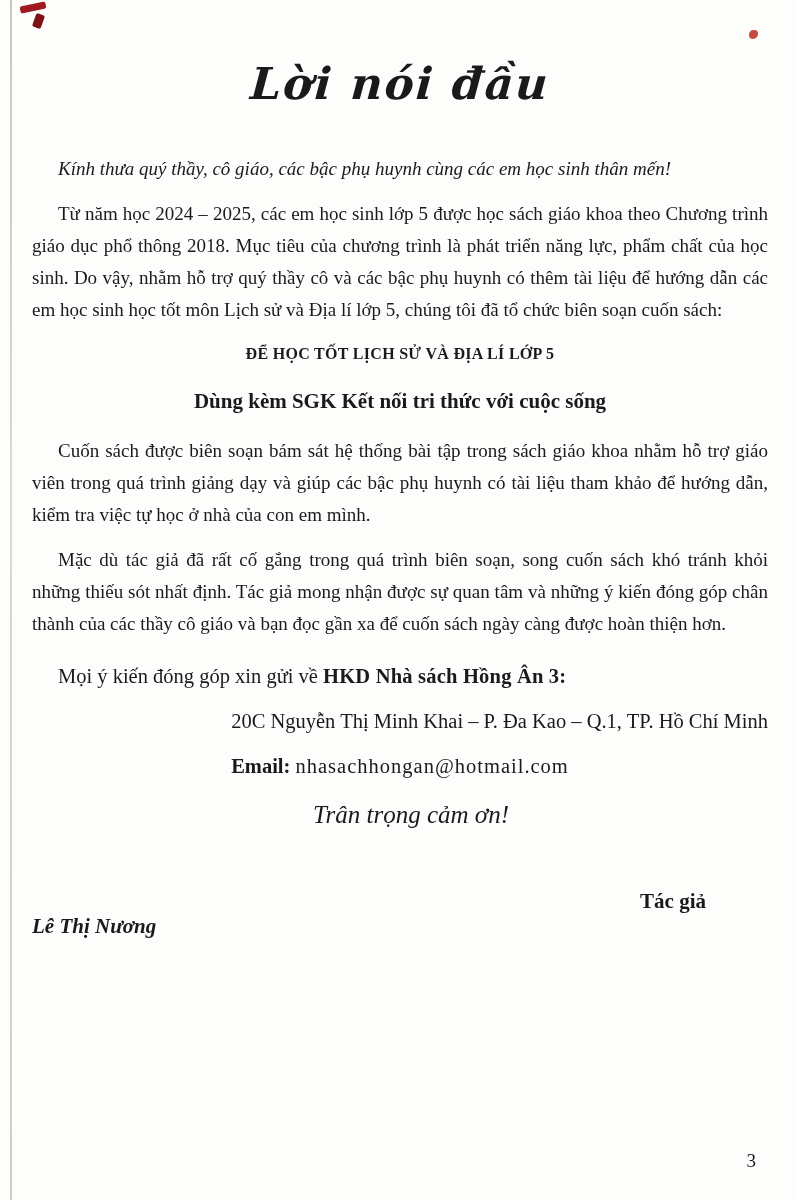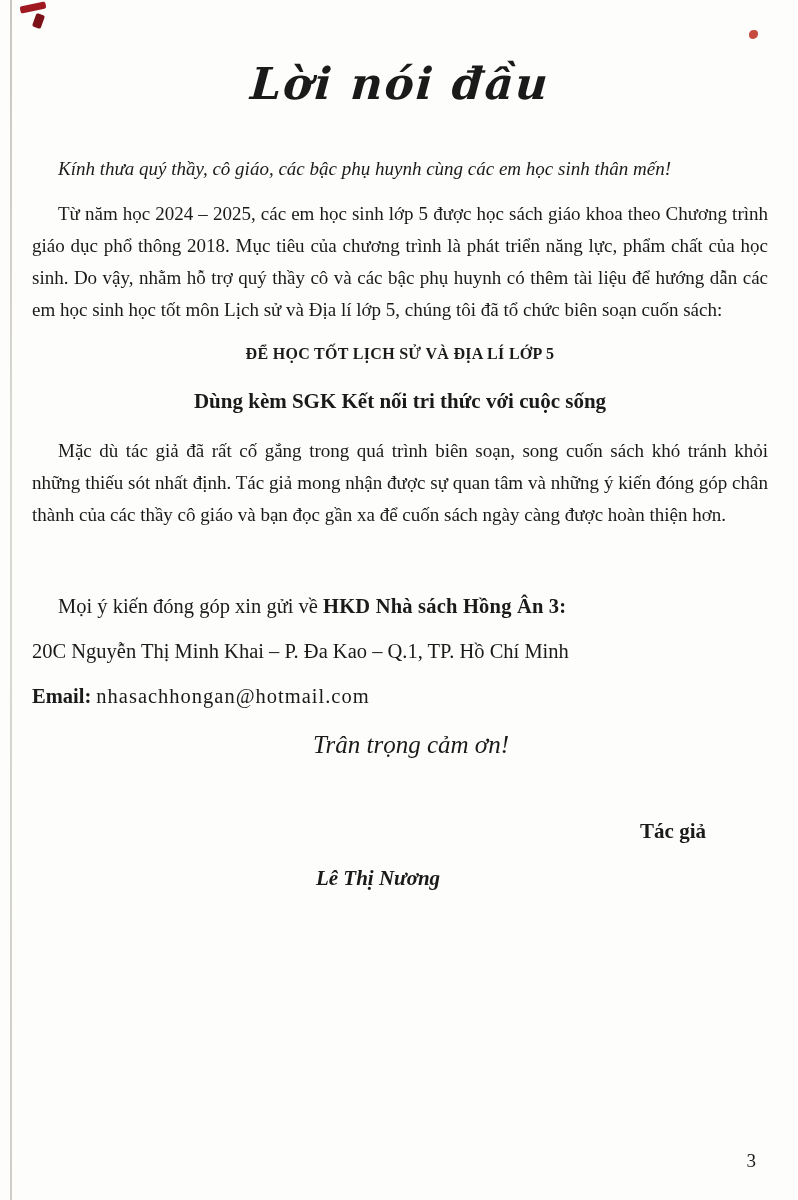--- a/index.html
+++ b/index.html
@@ -79,31 +79,32 @@
     font-weight: bold;
     font-size: 21px;
     line-height: 28px;
     margin-bottom: 20px;
   }
 
   .contact {
     font-size: 20.5px;
     line-height: 32px;
     text-indent: 26px;
-    margin-top: 59px;
+    margin-top: 20px;
   }
   .contact b { letter-spacing: .2px; }
 
   .address {
-    text-align: left;
+    text-align: right;
     font-size: 20.5px;
     line-height: 32px;
     margin-top: 13px;
   }
   .email-line {
+    text-align: center;
     font-size: 20.5px;
     line-height: 32px;
     margin-top: 13px;
   }
   .email-line .val { letter-spacing: 1px; }
 
   .thanks {
     font-style: italic;
     font-size: 25px;
     line-height: 32px;
@@ -111,24 +112,23 @@
     margin-top: 17px;
     text-align: center;
   }
 
   .author-block { margin-top: 58px; }
   .author-label {
     text-align: right;
     font-weight: bold;
     font-size: 21px;
     padding-right: 62px;
-    margin-bottom: 22px;
   }
   .author-name {
-    text-align: center;
+    text-align: left;
     font-weight: bold;
     font-style: italic;
     font-size: 21px;
     padding-right: 44px;
   }
 
   .page-number {
     position: absolute;
     right: 42px;
     bottom: 28px;
@@ -148,20 +148,21 @@
   <h1 class="script-title">Lời nói đầu</h1>
 
   <p class="body italic">Kính thưa quý thầy, cô giáo, các bậc phụ huynh cùng các em học sinh thân mến!</p>
 
   <p class="body">Từ năm học 2024 – 2025, các em học sinh lớp 5 được học sách giáo khoa theo Chương trình giáo dục phổ thông 2018. Mục tiêu của chương trình là phát triển năng lực, phẩm chất của học sinh. Do vậy, nhằm hỗ trợ quý thầy cô và các bậc phụ huynh có thêm tài liệu để hướng dẫn các em học sinh học tốt môn Lịch sử và Địa lí lớp 5, chúng tôi đã tổ chức biên soạn cuốn sách:</p>
 
   <div class="book-title">ĐỂ HỌC TỐT LỊCH SỬ VÀ ĐỊA LÍ LỚP 5</div>
 
   <div class="book-subtitle">Dùng kèm SGK Kết nối tri thức với cuộc sống</div>
 
+  <p class="body">Cuốn sách được biên soạn bám sát hệ thống bài tập trong sách giáo khoa nhằm hỗ trợ giáo viên trong quá trình giảng dạy và giúp các bậc phụ huynh có tài liệu tham khảo để hướng dẫn, kiểm tra việc tự học ở nhà của con em mình.</p>
 
   <p class="body">Mặc dù tác giả đã rất cố gắng trong quá trình biên soạn, song cuốn sách khó tránh khỏi những thiếu sót nhất định. Tác giả mong nhận được sự quan tâm và những ý kiến đóng góp chân thành của các thầy cô giáo và bạn đọc gần xa để cuốn sách ngày càng được hoàn thiện hơn.</p>
 
   <p class="contact"><span>Mọi ý kiến đóng góp xin gửi về </span><b>HKD Nhà sách Hồng Ân 3:</b></p>
 
   <p class="address">20C Nguyễn Thị Minh Khai – P. Đa Kao – Q.1, TP. Hồ Chí Minh</p>
 
   <p class="email-line"><b>Email: </b><span class="val">nhasachhongan@hotmail.com</span></p>
 
   <p class="thanks">Trân trọng cảm ơn!</p>

